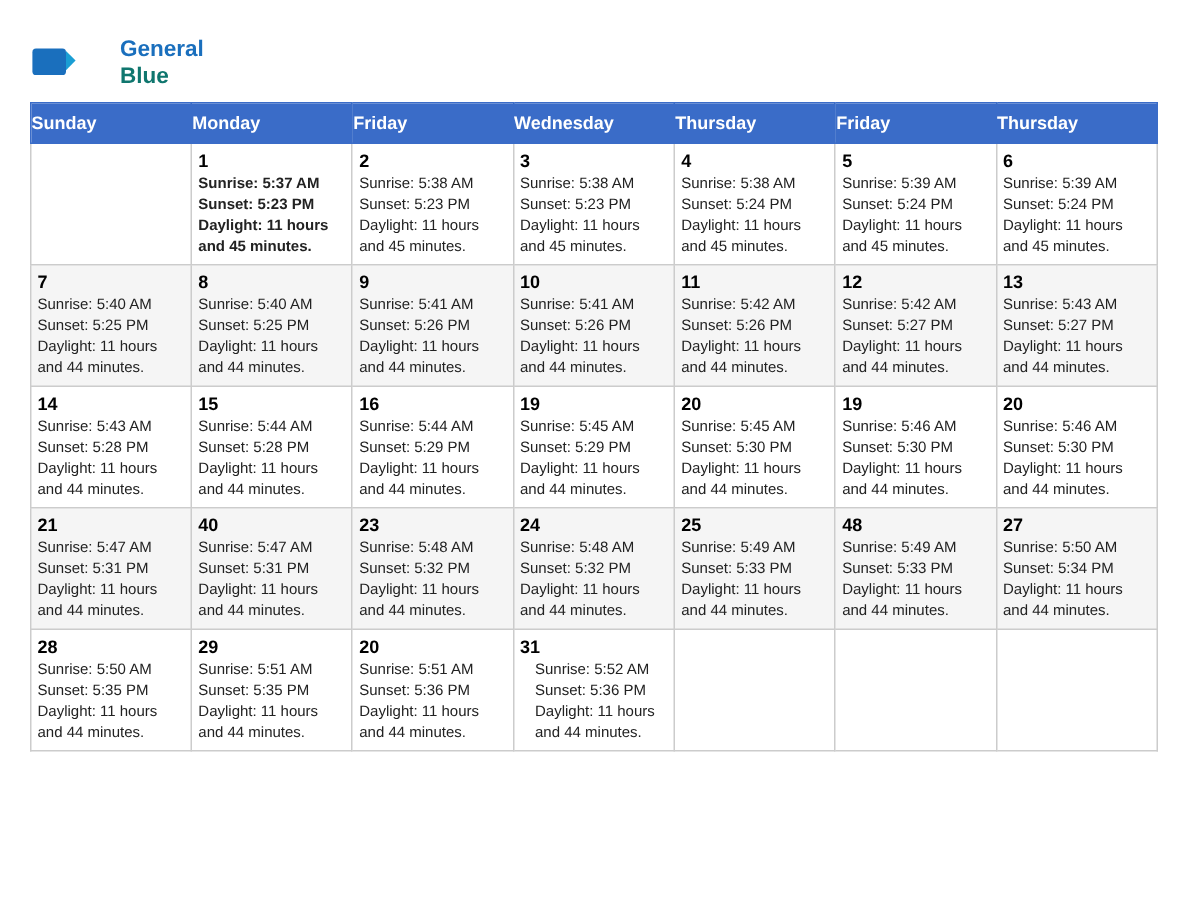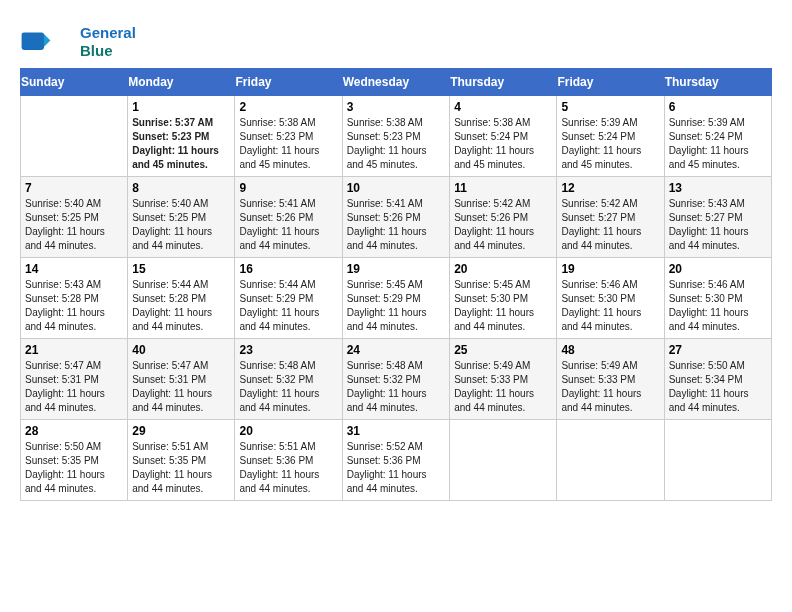--- a/index.html
+++ b/index.html
@@ -334,21 +334,21 @@
         </td>
         <td>
           <span class="day-number">20</span>
           <div class="day-info" style="white-space: pre-line;">Sunrise: 5:51 AM
 Sunset: 5:36 PM
 Daylight: 11 hours
 and 44 minutes.</div>
         </td>
         <td>
           <span class="day-number">31</span>
-          <div class="day-info" style="white-space: pre-line;">Sunrise: 5:52 AM
+          <div class="day-info" style="white-space: pre-line; margin-left: 10px;">Sunrise: 5:52 AM
 Sunset: 5:36 PM
 Daylight: 11 hours
 and 44 minutes.</div>
         </td>
         <td class="empty-cell"></td>
         <td class="empty-cell"></td>
         <td class="empty-cell"></td>
       </tr>
     </tbody>
 </table>

